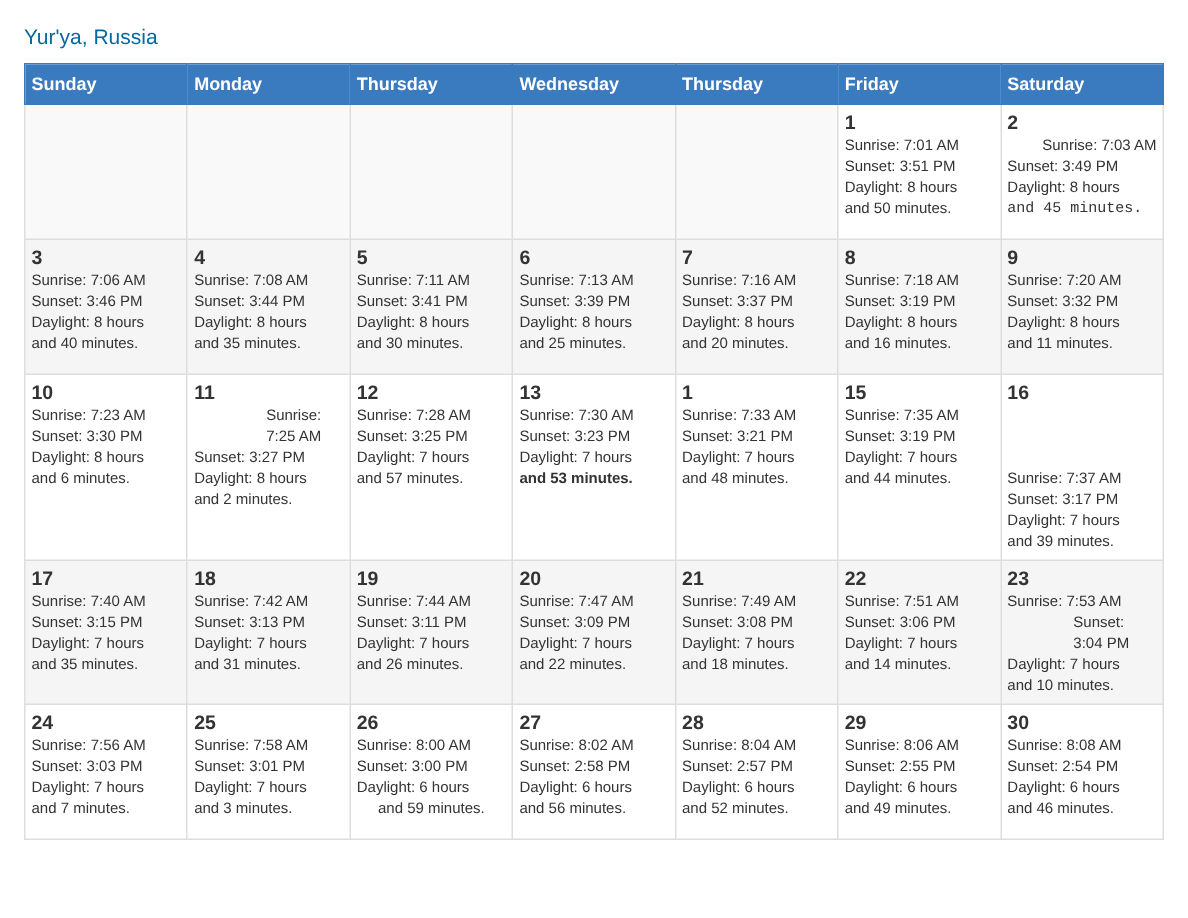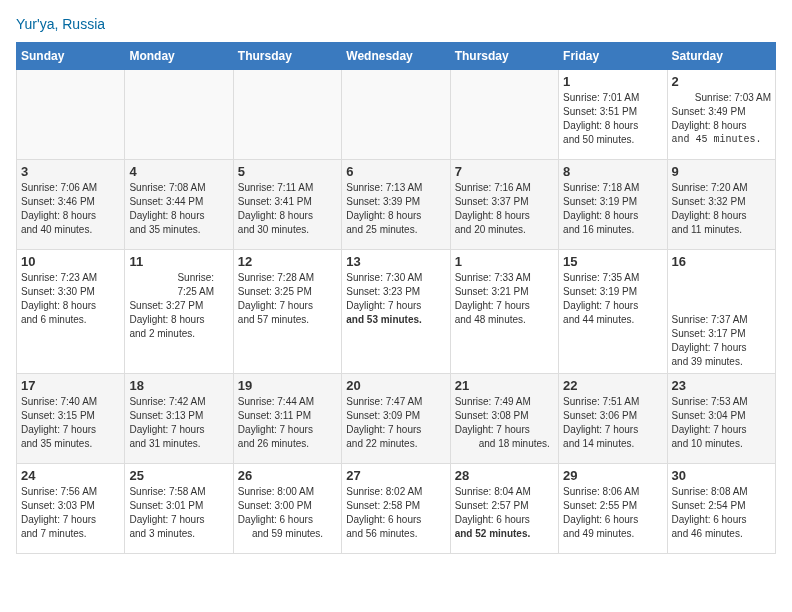--- a/index.html
+++ b/index.html
@@ -245,33 +245,33 @@
           <span style="display: block; line-height: 1.4;">Sunrise: 7:47 AM</span>
           <span style="display: block; line-height: 1.4;">Sunset: 3:09 PM</span>
           <span style="display: block; line-height: 1.4;">Daylight: 7 hours</span>
           <span style="display: block; line-height: 1.4;">and 22 minutes.</span>
         </td>
         <td>
           <span class="day-num">21</span>
           <span style="display: block; line-height: 1.4;">Sunrise: 7:49 AM</span>
           <span style="display: block; line-height: 1.4;">Sunset: 3:08 PM</span>
           <span style="display: block; line-height: 1.4;">Daylight: 7 hours</span>
-          <span style="display: block; line-height: 1.4; margin-left: 24px;">and 18 minutes.</span>
+          <span style="display: block; line-height: 1.4;">and 18 minutes.</span>
         </td>
         <td>
           <span class="day-num">22</span>
           <span style="display: block; line-height: 1.4;">Sunrise: 7:51 AM</span>
           <span style="display: block; line-height: 1.4;">Sunset: 3:06 PM</span>
           <span style="display: block; line-height: 1.4;">Daylight: 7 hours</span>
           <span style="display: block; line-height: 1.4;">and 14 minutes.</span>
         </td>
         <td>
           <span class="day-num">23</span>
           <span style="display: block; line-height: 1.4;">Sunrise: 7:53 AM</span>
-          <span style="display: block; line-height: 1.4;">Sunset: 3:04 PM</span>
+          <span style="display: block; line-height: 1.4; margin-left: 44px;">Sunset: 3:04 PM</span>
           <span style="display: block; line-height: 1.4;">Daylight: 7 hours</span>
           <span style="display: block; line-height: 1.4;">and 10 minutes.</span>
         </td>
       </tr>
       <tr>
         <td>
           <span class="day-num">24</span>
           <span style="display: block; line-height: 1.4;">Sunrise: 7:56 AM</span>
           <span style="display: block; line-height: 1.4;">Sunset: 3:03 PM</span>
           <span style="display: block; line-height: 1.4;">Daylight: 7 hours</span>
@@ -296,21 +296,21 @@
           <span style="display: block; line-height: 1.4;">Sunrise: 8:02 AM</span>
           <span style="display: block; line-height: 1.4;">Sunset: 2:58 PM</span>
           <span style="display: block; line-height: 1.4;">Daylight: 6 hours</span>
           <span style="display: block; line-height: 1.4;">and 56 minutes.</span>
         </td>
         <td>
           <span class="day-num">28</span>
           <span style="display: block; line-height: 1.4;">Sunrise: 8:04 AM</span>
           <span style="display: block; line-height: 1.4;">Sunset: 2:57 PM</span>
           <span style="display: block; line-height: 1.4;">Daylight: 6 hours</span>
-          <span style="display: block; line-height: 1.4; font-weight: bold;">and 52 minutes.</span>
+          <span style="display: block; line-height: 1.4;">and 52 minutes.</span>
         </td>
         <td>
           <span class="day-num">29</span>
           <span style="display: block; line-height: 1.4;">Sunrise: 8:06 AM</span>
           <span style="display: block; line-height: 1.4;">Sunset: 2:55 PM</span>
           <span style="display: block; line-height: 1.4;">Daylight: 6 hours</span>
           <span style="display: block; line-height: 1.4;">and 49 minutes.</span>
         </td>
         <td>
           <span class="day-num">30</span>

